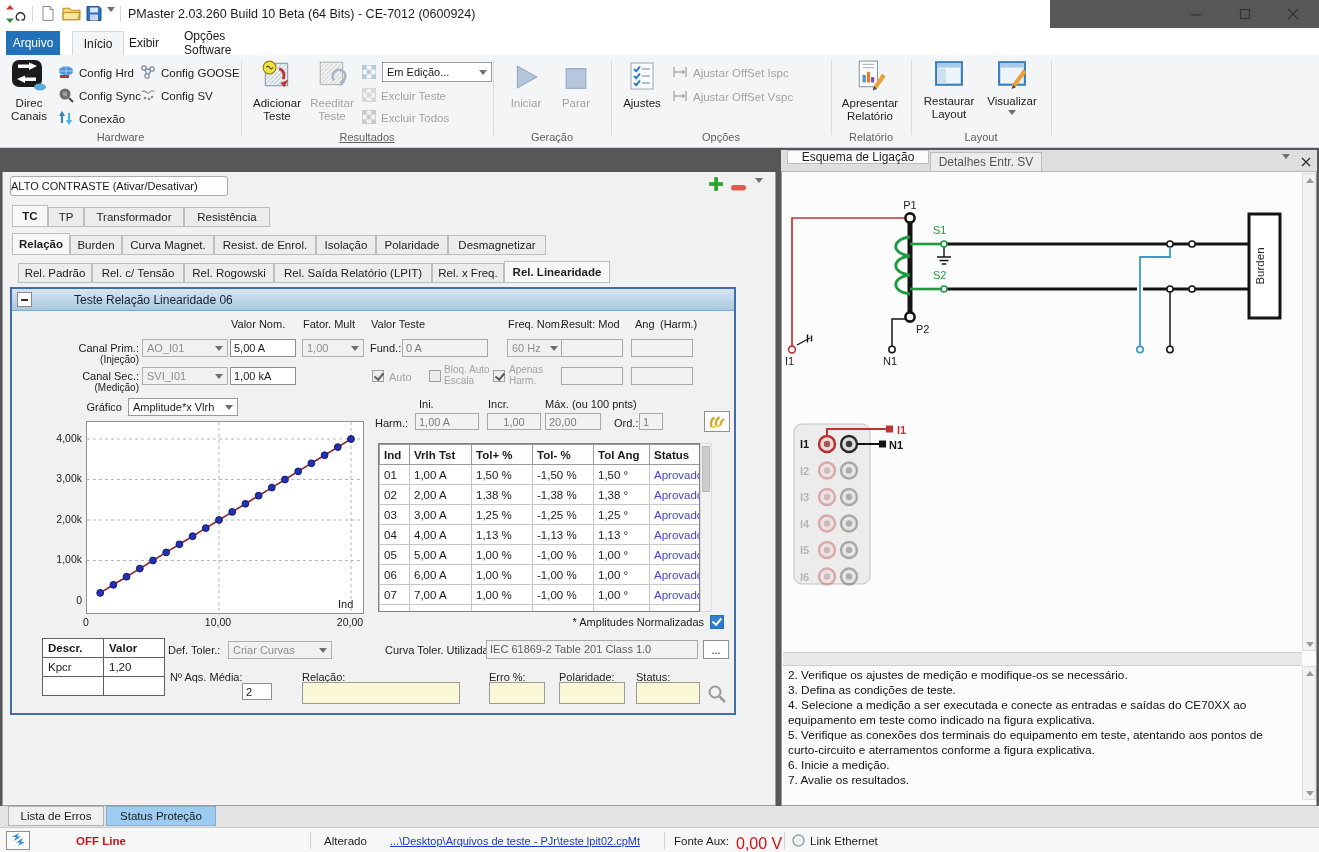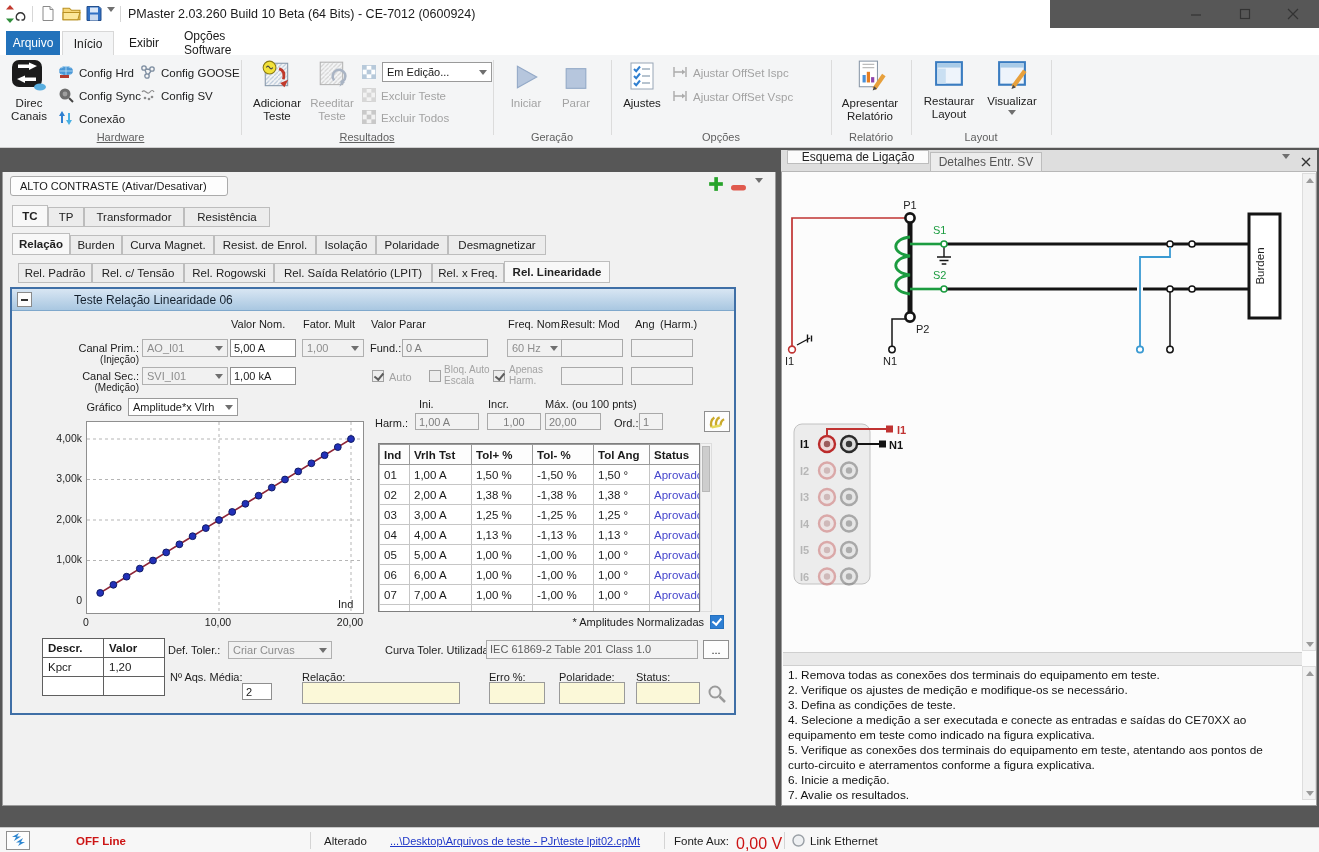--- a/index.html
+++ b/index.html
@@ -41,21 +41,21 @@
   .cb.blue{background:#2d7ed3;border-color:#2570bd;}
   .cb.blue::after{border-color:#fff;}
   .xtab{position:absolute;background:#ececec;border:1px solid #bdbdbd;font-size:11.5px;display:flex;align-items:center;justify-content:center;box-sizing:border-box;height:20px;color:#222;white-space:nowrap;}
   .xtab.act{background:#f8f8f8;font-weight:bold;height:22px;z-index:2;}
   .vsep{position:absolute;width:1px;background:#d4d4d4;}
   
   #left-panel{position:absolute;left:2px;top:150px;width:774px;height:656px;}
   #lp-strip{position:absolute;left:0;top:0;width:774px;height:22px;background:#dedede;border-bottom:1px solid #b7b7b7;box-sizing:border-box;}
   #lp-tab{position:absolute;left:8px;top:0;width:128px;height:22px;background:#f4f4f4;border:1px solid #b0b0b0;border-bottom:none;box-sizing:border-box;font-weight:bold;font-size:12px;display:flex;align-items:center;padding-left:10px;}
   #lp-content{position:absolute;left:0;top:22px;width:774px;height:634px;background:#f1f1f1;border:1px solid #9c9c9c;border-top:none;box-sizing:border-box;}
-  #contrast-btn{position:absolute;left:8px;top:26px;width:218px;height:20px;background:#fdfdfd;border:1px solid #ababab;border-radius:3px;font-size:11px;display:flex;align-items:center;padding-left:9px;box-sizing:border-box;}
+  #contrast-btn{position:absolute;left:8px;top:26px;width:218px;height:20px;background:#fdfdfd;border:1px solid #ababab;border-radius:3px;font-size:11px;display:flex;align-items:center;box-sizing:border-box;}
   #group-box{position:absolute;left:8px;top:137px;width:726px;height:428px;border:2px solid #3f6fa6;background:#f1f1f1;box-sizing:border-box;}
   #group-hdr{position:absolute;left:0px;top:0px;width:722px;height:21px;background:linear-gradient(180deg,#d8e6f3,#a9c7e1);border-bottom:1px solid #7fa8cc;display:flex;align-items:center;}
   #collapse-box{position:absolute;left:5px;top:3px;width:15px;height:15px;background:#fdfdfd;border:1px solid #8a8a8a;box-sizing:border-box;}
   #collapse-box::after{content:"";position:absolute;left:3px;top:6px;width:7px;height:1.6px;background:#333;}
   #group-title{position:absolute;left:62px;font-size:12px;color:#15212e;}
   
   #chart-plot{position:absolute;left:84px;top:421px;width:276px;height:191px;background:#fff;border:1px solid #8f8f8f;}
   .ytick{position:absolute;width:44px;text-align:right;font-size:10.5px;color:#222;}
   .xtick{position:absolute;width:44px;text-align:center;font-size:10.5px;color:#222;}
   
@@ -135,21 +135,21 @@
       </div>
     <div class="winbtn" style="left:1271px;">
         <svg width="12" height="12">
           <path d="M1 1 L11 11 M11 1 L1 11" stroke="#333" stroke-width="1.2"></path>
         </svg>
       </div>
   </div>
 
   <div id="menubar">
     <div class="mtab file" style="left:6px;width:54px;">Arquivo</div>
-    <div class="mtab act" style="left:62px;width:52px;">Início</div>
+    <div class="mtab act" style="left:72px;width:52px;">Início</div>
     <div class="mtab" style="left:118px;width:52px;">Exibir</div>
     <div class="mtab" style="left:172px;width:112px;">Opções Software</div>
     <span class="abs ic" style="left:1274px;top:37px;"><svg width="12" height="8">
           <polyline points="2,6 6,2 10,6" fill="none" stroke="#8a8a8a" stroke-width="1.5"></polyline>
         </svg></span>
     <div id="help-btn">
         <span>?</span>
       </div>
   </div>
 
@@ -202,21 +202,21 @@
     </div>
     <div class="rsm" style="left:140px;top:32px;">
       <span><svg width="16" height="16" viewBox="0 0 16 16">
             <path d="M2 5 c3-4 5 4 8 0 M10 5 c1.5-2 3-2 4 0" stroke="#8a8a8a" fill="none" stroke-width="1.2"></path>
             <circle cx="5" cy="11" r="1.3" fill="#8a8a8a"></circle>
             <circle cx="9" cy="12" r="1.3" fill="#8a8a8a"></circle>
             <circle cx="12" cy="10" r="1.3" fill="#8a8a8a"></circle>
           </svg></span>
       <span>Config SV</span>
     </div>
-    <div class="rgl" style="left:0;width:241px;text-decoration:underline;">Hardware</div>
+    <div class="rgl" style="left:0;width:241px;">Hardware</div>
     <div class="rdiv" style="left:241px;"></div>
 
     <div class="rbig" style="left:250px;width:54px;">
       <span class="ric">
         <svg width="32" height="32" viewBox="0 0 30 30">
             <defs>
               <pattern id="hb" width="4" height="4" patternUnits="userSpaceOnUse">
                 <path d="M0 4 L4 0" stroke="#b9c8da" stroke-width="1"></path>
               </pattern>
             </defs>
@@ -405,21 +405,21 @@
 
     <div id="group-box">
       <div id="group-hdr">
         <div id="collapse-box"></div>
         <div id="group-title">Teste Relação Linearidade 06</div>
       </div>
     </div>
 
     <div class="lbl" style="left:229px;top:168px;">Valor Nom.</div>
     <div class="lbl" style="left:301px;top:168px;">Fator. Mult</div>
-    <div class="lbl" style="left:369px;top:168px;">Valor Parar</div>
+    <div class="lbl" style="left:369px;top:168px;">Valor Teste</div>
     <div class="lbl" style="left:506px;top:168px;">Freq. Nom.:</div>
     <div class="lbl" style="left:559px;top:168px;">Result: Mod</div>
     <div class="lbl" style="left:633px;top:168px;">Ang</div>
     <div class="lbl" style="left:658px;top:168px;">(Harm.)</div>
 
     <div class="lbl r" style="left:53px;top:192px;width:84px;">Canal Prim.:</div>
     <div class="lbl r" style="left:53px;top:204px;width:84px;font-size:10px;">(Injeção)</div>
     <div class="combo gray" style="left:140px;top:189px;width:86px;height:18px;">
         <span class="ctx">AO_I01</span>
         <span class="tri"></span>
@@ -769,35 +769,38 @@
       </svg>
 
       <div class="scrollbar" style="left:520px;top:1px;width:14px;height:478px;">
         <span class="sb-up" style="top:4px;"></span>
         <span class="sb-dn" style="top:468px;"></span>
       </div>
 
       <div id="rp-split"></div>
 
       <div id="instructions-list">
-          <div>1. Remova todas as conexões dos terminais do equipamento em teste.</div>
           <div>2. Verifique os ajustes de medição e modifique-os se necessário.</div>
           <div>3. Defina as condições de teste.</div>
           <div>4. Selecione a medição a ser executada e conecte as entradas e saídas do CE70XX ao equipamento em teste como indicado na figura explicativa.</div>
           <div>5. Verifique as conexões dos terminais do equipamento em teste, atentando aos pontos de curto-circuito e aterramentos conforme a figura explicativa.</div>
           <div>6. Inicie a medição.</div>
           <div>7. Avalie os resultados.</div>
         </div>
       <div class="scrollbar" style="left:520px;top:494px;width:14px;height:134px;">
         <span class="sb-up" style="top:4px;"></span>
         <span class="sb-dn" style="top:124px;"></span>
       </div>
     </div>
   </div>
 
+  <div id="bottom-strip">
+    <div class="btab" style="left:8px;width:96px;">Lista de Erros</div>
+    <div class="btab hl" style="left:106px;width:110px;">Status Proteção</div>
+  </div>
 
   <div id="statusbar">
     <div class="btn" style="left:6px;top:3px;width:24px;height:19px;">
       <span><svg width="15" height="13" viewBox="0 0 15 13">
             <polygon points="1,4 8,0 6,3.5 10,3.5 3,8 5,4" fill="#2e86d0"></polygon>
             <polygon points="14,9 7,13 9,9.5 5,9.5 12,5 10,9" fill="#2e86d0"></polygon>
           </svg></span>
     </div>
     <div class="lbl" style="left:76px;top:7px;font-size:11.5px;font-weight:bold;color:#cc1414;">OFF Line</div>
     <div class="vsep" style="left:310px;top:4px;height:17px;"></div>

